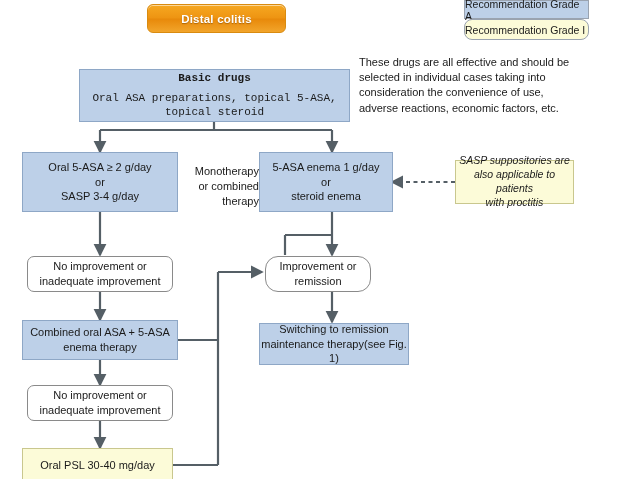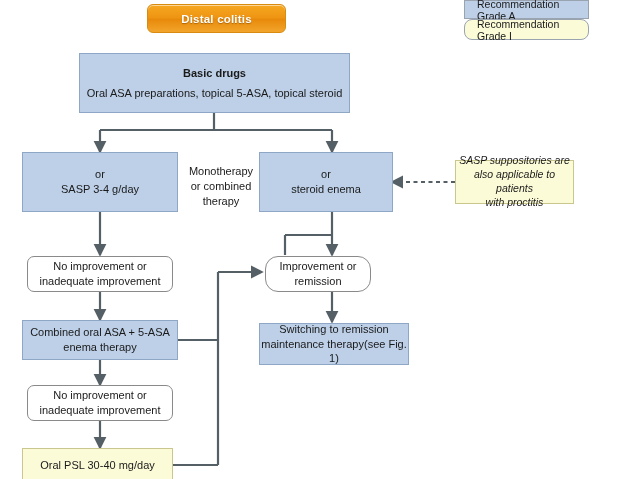--- a/index.html
+++ b/index.html
@@ -67,21 +67,21 @@
     font-weight:bold;
     font-size:11.5px;
     text-shadow:0 1px 1px rgba(120,70,0,.55);
     letter-spacing:.2px;
   }
   .grade{
     position:absolute;
     box-sizing:border-box;
     display:flex;
     align-items:center;
-    padding-left:12px;
+    padding-left:0;
     font-size:10.5px;
     color:#1a1a1a;
     border:1px solid #9aa3b0;
   }
   .grade-a{background:#bdd0e8;}
   .grade-i{background:#fcfbd8;}
   .line2{display:block;}
 </style>
 </head>
 <body>
@@ -135,38 +135,46 @@
     <span>Distal colitis</span>
   </div>
 
   <div class="grade grade-a" style="left:464px;top:0px;width:125px;height:19px;">
     <span>Recommendation Grade A</span>
   </div>
   <div class="grade grade-i" style="left:464px;top:19px;width:125px;height:21px;border-radius:8px;">
     <span>Recommendation Grade I</span>
   </div>
 
-  <div class="node blue" style="left:79px;top:53px;width:271px;height:60px;">
+  <div class="node blue" style="left:79px;top:69px;width:271px;height:53px;font-family:Liberation Mono, monospace;">
     <span class="bold" style="margin-bottom:5px;">Basic drugs</span>
     <span>Oral ASA preparations, topical 5-ASA, topical steroid</span>
   </div>
 
+  <div class="plain" style="left:359px;top:55px;width:232px;">
+    <span class="line2">These drugs are all effective and should be</span>
+    <span class="line2">selected in individual cases taking into</span>
+    <span class="line2">consideration the convenience of use,</span>
+    <span class="line2">adverse reactions, economic factors, etc.</span>
+  </div>
 
   <div class="node blue" style="left:22px;top:152px;width:156px;height:60px;">
+    <span>Oral 5-ASA ≥ 2 g/day</span>
     <span>or</span>
     <span>SASP 3-4 g/day</span>
   </div>
 
-  <div class="plain" style="left:183px;top:164px;width:76px;text-align:center;">
+  <div class="plain" style="left:183px;top:164px;width:76px;text-align:right;">
     <span class="line2">Monotherapy</span>
     <span class="line2">or combined</span>
     <span class="line2">therapy</span>
   </div>
 
   <div class="node blue" style="left:259px;top:152px;width:134px;height:60px;">
+    <span>5-ASA enema 1 g/day</span>
     <span>or</span>
     <span>steroid enema</span>
   </div>
 
   <div class="node yellow" style="left:455px;top:160px;width:119px;height:44px;font-style:italic;">
     <span>SASP suppositories are</span>
     <span>also applicable to patients</span>
     <span>with proctitis</span>
   </div>
 

